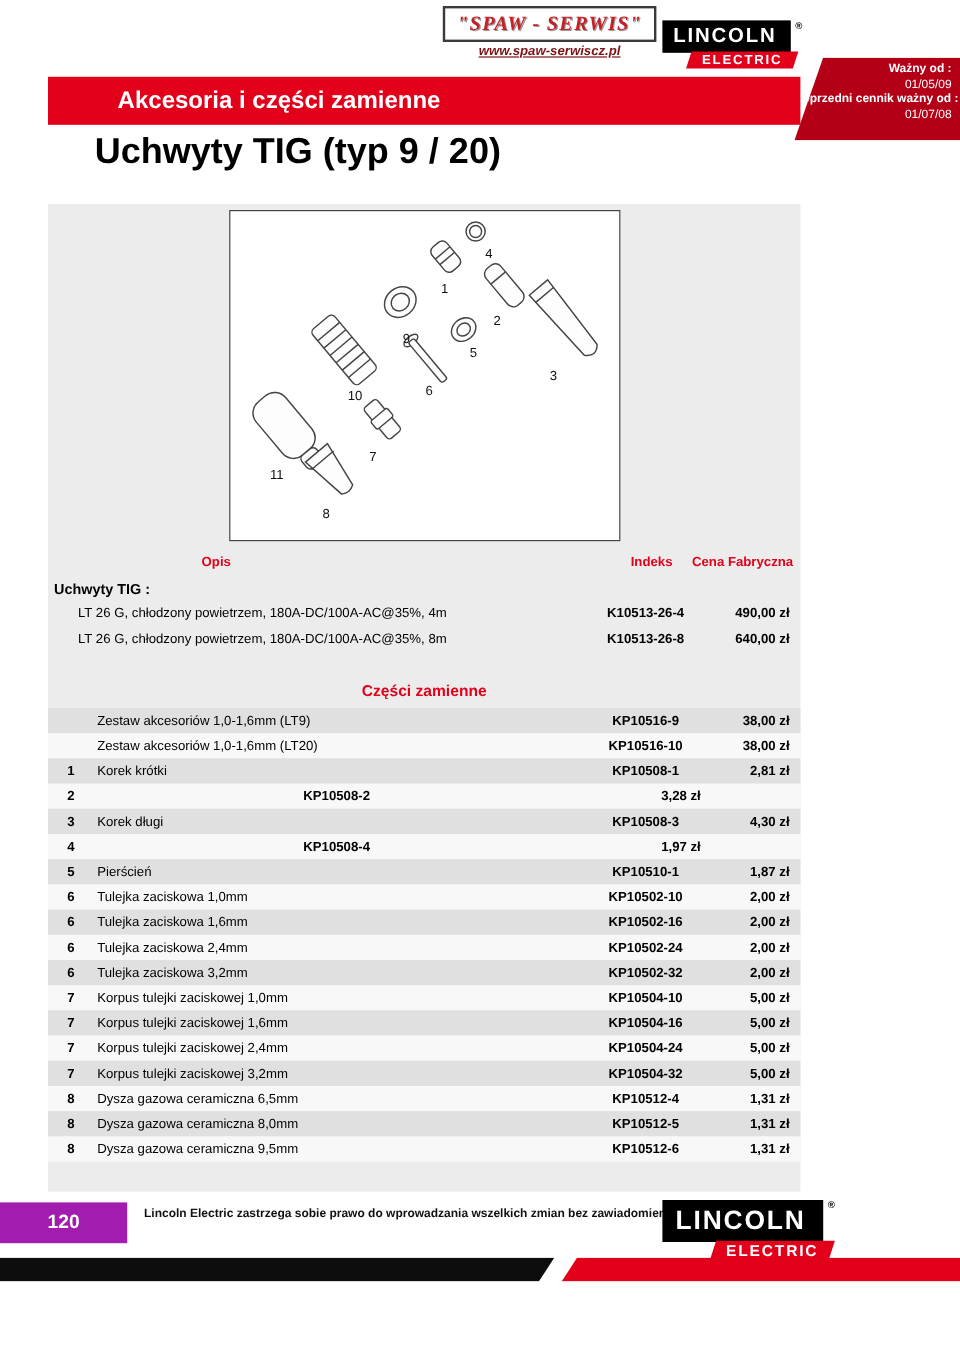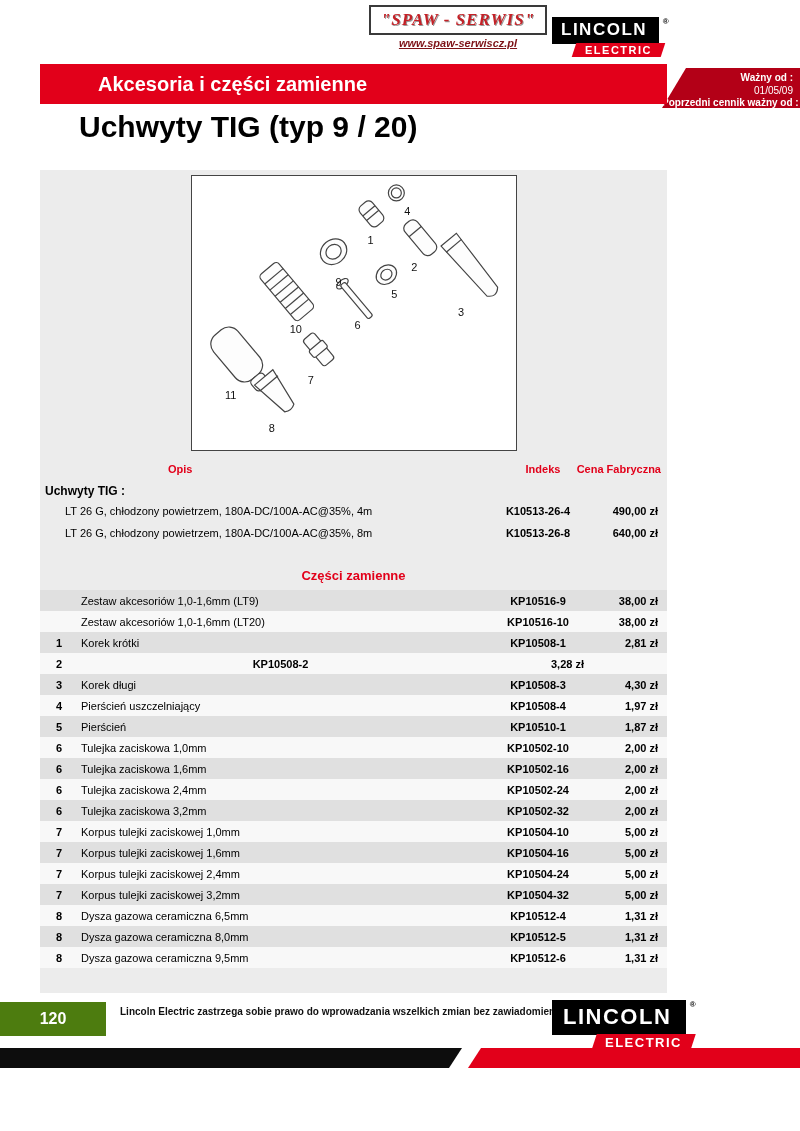--- a/index.html
+++ b/index.html
@@ -21,21 +21,21 @@
   .lincoln-top .ln-top { font-size:17px; }
   .ln-reg { position:absolute; top:0px; right:-11px; color:#000; font-size:8px; }
   .ln-bottom { background:var(--accent); color:#fff; font-weight:bold; width:max-content;
     margin:-1px -4px 0 auto; transform:skewX(-18deg); padding:1px 11px; }
   .ln-bottom > span { display:inline-block; transform:skewX(18deg); letter-spacing:1.5px; }
   .lincoln-top .ln-bottom { font-size:11px; }
   .lincoln-foot { left:552px; top:1000px; }
   .lincoln-foot .ln-top { font-size:22px; padding:4px 15px 5px 11px; }
   .lincoln-foot .ln-bottom { font-size:13px; margin-right:-7px; }
 
-  .validity { position:absolute; top:68px; right:0; width:138px; height:40px; background:var(--darkred);
+  .validity { position:absolute; top:48px; right:0; width:138px; height:69px; background:var(--darkred);
     color:#fff; clip-path:polygon(24px 0, 100% 0, 100% 100%, 0 100%); text-align:right; padding:4px 7px 0 0; }
   .validity div { font-size:10px; line-height:12.5px; white-space:nowrap; }
   .validity .b { font-weight:bold; }
   .validity .small { font-size:10px; }
 
   .banner { position:absolute; left:40px; top:64px; width:627px; height:40px; background:var(--accent);
     color:#fff; font-size:20px; font-weight:bold; line-height:40px; padding-left:58px; }
 
   .page-title { position:absolute; left:79px; top:110px; font-size:30px; font-weight:bold; color:#000; }
 
@@ -55,21 +55,21 @@
   .cell-opis { padding-left:3px; white-space:nowrap; }
   .cell-indeks { text-align:center; font-weight:bold; }
   .cell-cena { text-align:right; font-weight:bold; padding-right:9px; white-space:nowrap; }
   #torch-list .row { grid-template-columns:22px 421px 110px 74px; height:22px; }
 
   .parts-title { text-align:center; color:var(--accent); font-weight:bold; font-size:13px; margin:24px 0 7px; }
   #parts-list .row:nth-child(odd) { background:#e0e0e0; }
   #parts-list .row:nth-child(even) { background:#f8f8f8; }
 
   
-  .page-num { position:absolute; left:0; top:1002px; width:106px; height:34px; background:#4d7c0f;
+  .page-num { position:absolute; left:0; top:1002px; width:106px; height:34px; background:#a21caf;
     color:#fff; font-size:16px; font-weight:bold; display:flex; align-items:center; justify-content:center; }
   .notes { position:absolute; left:120px; top:1003px; font-size:10px; font-weight:bold; color:#111; line-height:17px; }
   .stripe-black { position:absolute; left:0; top:1048px; width:462px; height:20px; background:#0d0d0d;
     clip-path:polygon(0 0, 100% 0, calc(100% - 13px) 100%, 0 100%); }
   .stripe-red { position:absolute; left:468px; top:1048px; width:332px; height:20px; background:var(--accent);
     clip-path:polygon(13px 0, 100% 0, 100% 100%, 0 100%); }
 
   svg text { font-family:"Liberation Sans", sans-serif; }
 </style>
 </head>
@@ -240,21 +240,20 @@
 
   <div class="row">
     <div class="cell-nr">3</div>
     <div class="cell-opis">Korek długi</div>
     <div class="cell-indeks">KP10508-3</div>
     <div class="cell-cena">4,30 zł</div>
   </div>
 
   <div class="row">
     <div class="cell-nr">4</div>
-    <div class="cell-opis">Pierścień uszczelniający</div>
     <div class="cell-indeks">KP10508-4</div>
     <div class="cell-cena">1,97 zł</div>
   </div>
 
   <div class="row">
     <div class="cell-nr">5</div>
     <div class="cell-opis">Pierścień</div>
     <div class="cell-indeks">KP10510-1</div>
     <div class="cell-cena">1,87 zł</div>
   </div>

